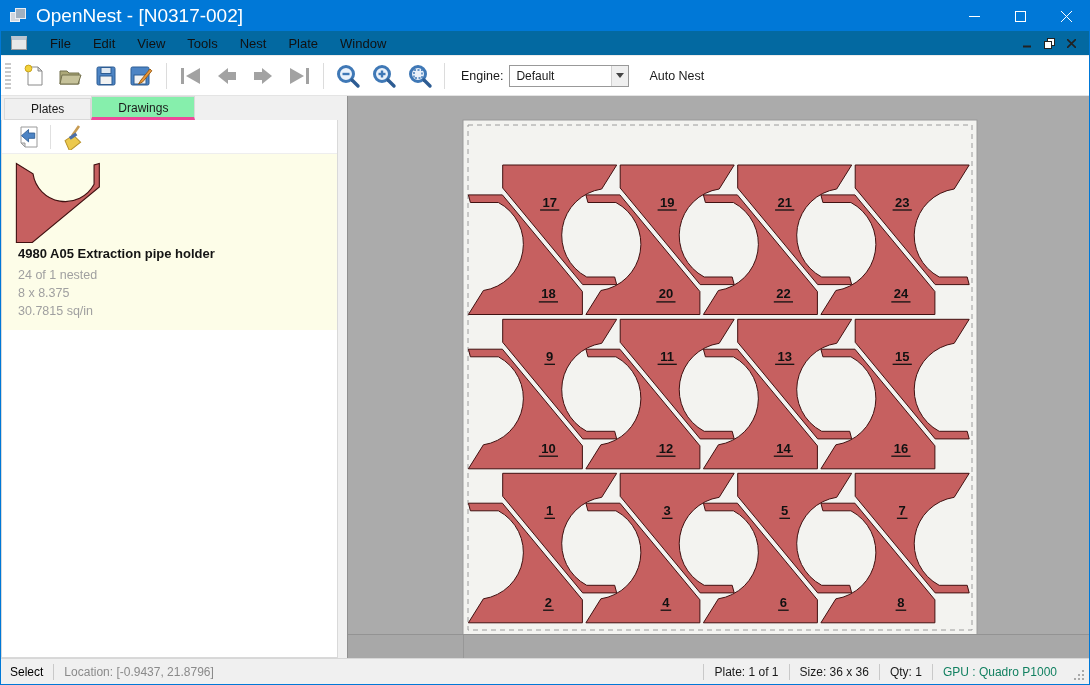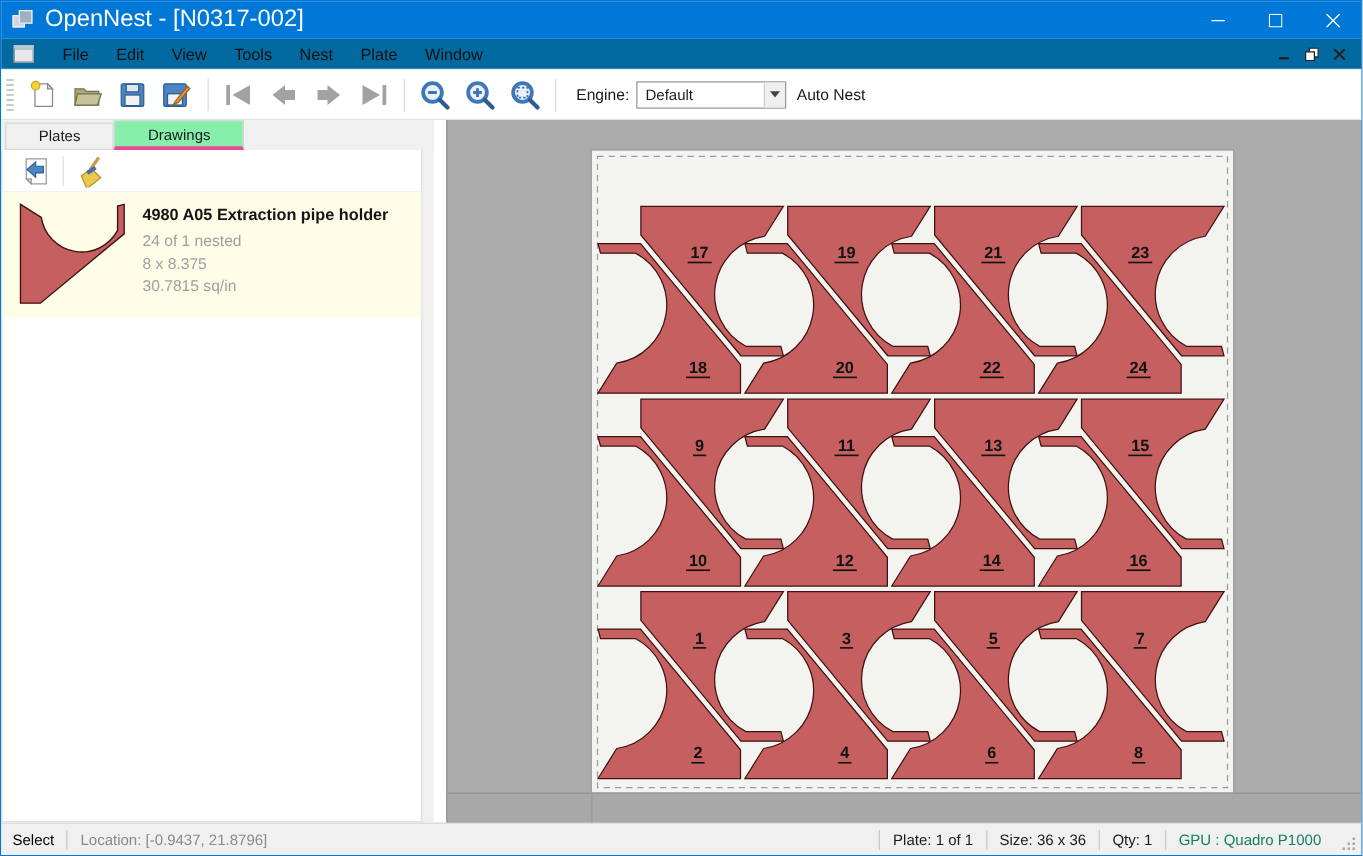--- a/index.html
+++ b/index.html
@@ -27,35 +27,35 @@
   
   .toolbar { height:40px; background:#fff; border-bottom:1px solid #e4e4e4; display:flex; align-items:center; flex:0 0 auto; }
   .grip { width:6px; height:26px; margin:0 5px 0 4px; background:repeating-linear-gradient(to bottom,#c9c9c9 0 2px, transparent 2px 4px); }
   .tb-btn { width:36px; height:34px; display:flex; align-items:center; justify-content:center; border-radius:2px; }
   .tb-sep { width:1px; height:26px; background:#dcdcdc; margin:0 6px; }
   .engine-label { font-weight:normal; font-size:12.5px; margin:0 6px 0 10px; }
   .combo { width:120px; height:22px; border:1px solid #999; background:#fff; display:flex; align-items:center; }
   .combo .val { flex:1; padding-left:6px; font-size:12px; }
   .combo .arrow-box { width:17px; height:20px; background:#efefef; border-left:1px solid #d0d0d0; display:flex; align-items:center; justify-content:center; }
   .combo .arrow-box i { width:0; height:0; border-left:4px solid transparent; border-right:4px solid transparent; border-top:5px solid #444; }
-  .autonest { font-size:12.5px; padding:4px 8px; border-radius:2px; }
-
-  
-  .main { flex:1; display:flex; position:relative; min-height:0;gap:10px; }
+  .autonest { margin-left:12px; font-size:12.5px; padding:4px 8px; border-radius:2px; }
+
+  
+  .main { flex:1; display:flex; position:relative; min-height:0; }
 
   
   .sidebar { width:346px; background:#f0f0f0; position:relative; flex:0 0 auto; }
   .tabstrip { height:24px; display:flex; align-items:flex-end; padding-left:3px; background:#f0f0f0; }
   .tab { padding:0 26px; font-size:12px; border:1px solid #d9d9d9; background:#f0f0f0; height:22px; line-height:21px; }
   .tab.active { background:#86efac; height:24px; line-height:23px; border-bottom:3px solid #ec4899; position:relative; z-index:2;margin-top:46px; }
   .panel { position:absolute; left:0; right:9px; top:24px; bottom:0; background:#fff; border:1px solid #d9d9d9; border-top:none; }
   .panel-toolbar { height:34px; display:flex; align-items:center; border-bottom:1px solid #eee; padding-left:12px; }
   .pt-btn { width:30px; height:28px; display:flex; align-items:center; justify-content:center; }
   .pt-sep { width:1px; height:24px; background:#e0e0e0; margin:0 6px; }
-  .drawing-item { background:#fdfde8; display:flex; padding:8px 6px 10px 8px; }
+  .drawing-item { background:#fdfde8; display:flex; padding:8px 6px 10px 8px;flex-direction:column; }
   .thumb { width:96px; display:flex; align-items:center; justify-content:center; flex:0 0 auto; }
   .drawing-meta { padding-left:8px; padding-top:2px; }
   .drawing-title { font-size:13px; font-weight:bold; color:#141414; margin-bottom:5px; }
   .drawing-line { font-size:12.5px; color:#a0a0a0; line-height:18px; }
 
   
   .canvas { flex:1; background:#ababab; border-left:1px solid #8f8f8f; position:relative; min-width:0; }
   .canvas svg { position:absolute; left:0; top:0; }
   .hscroll-strip { position:absolute; left:0; right:0; bottom:0; height:24px; background:#a8a8a8; border-top:1px solid #939393; }
   .hscroll-strip .seam { position:absolute; left:115px; top:0; bottom:0; width:1px; background:#979797; }

